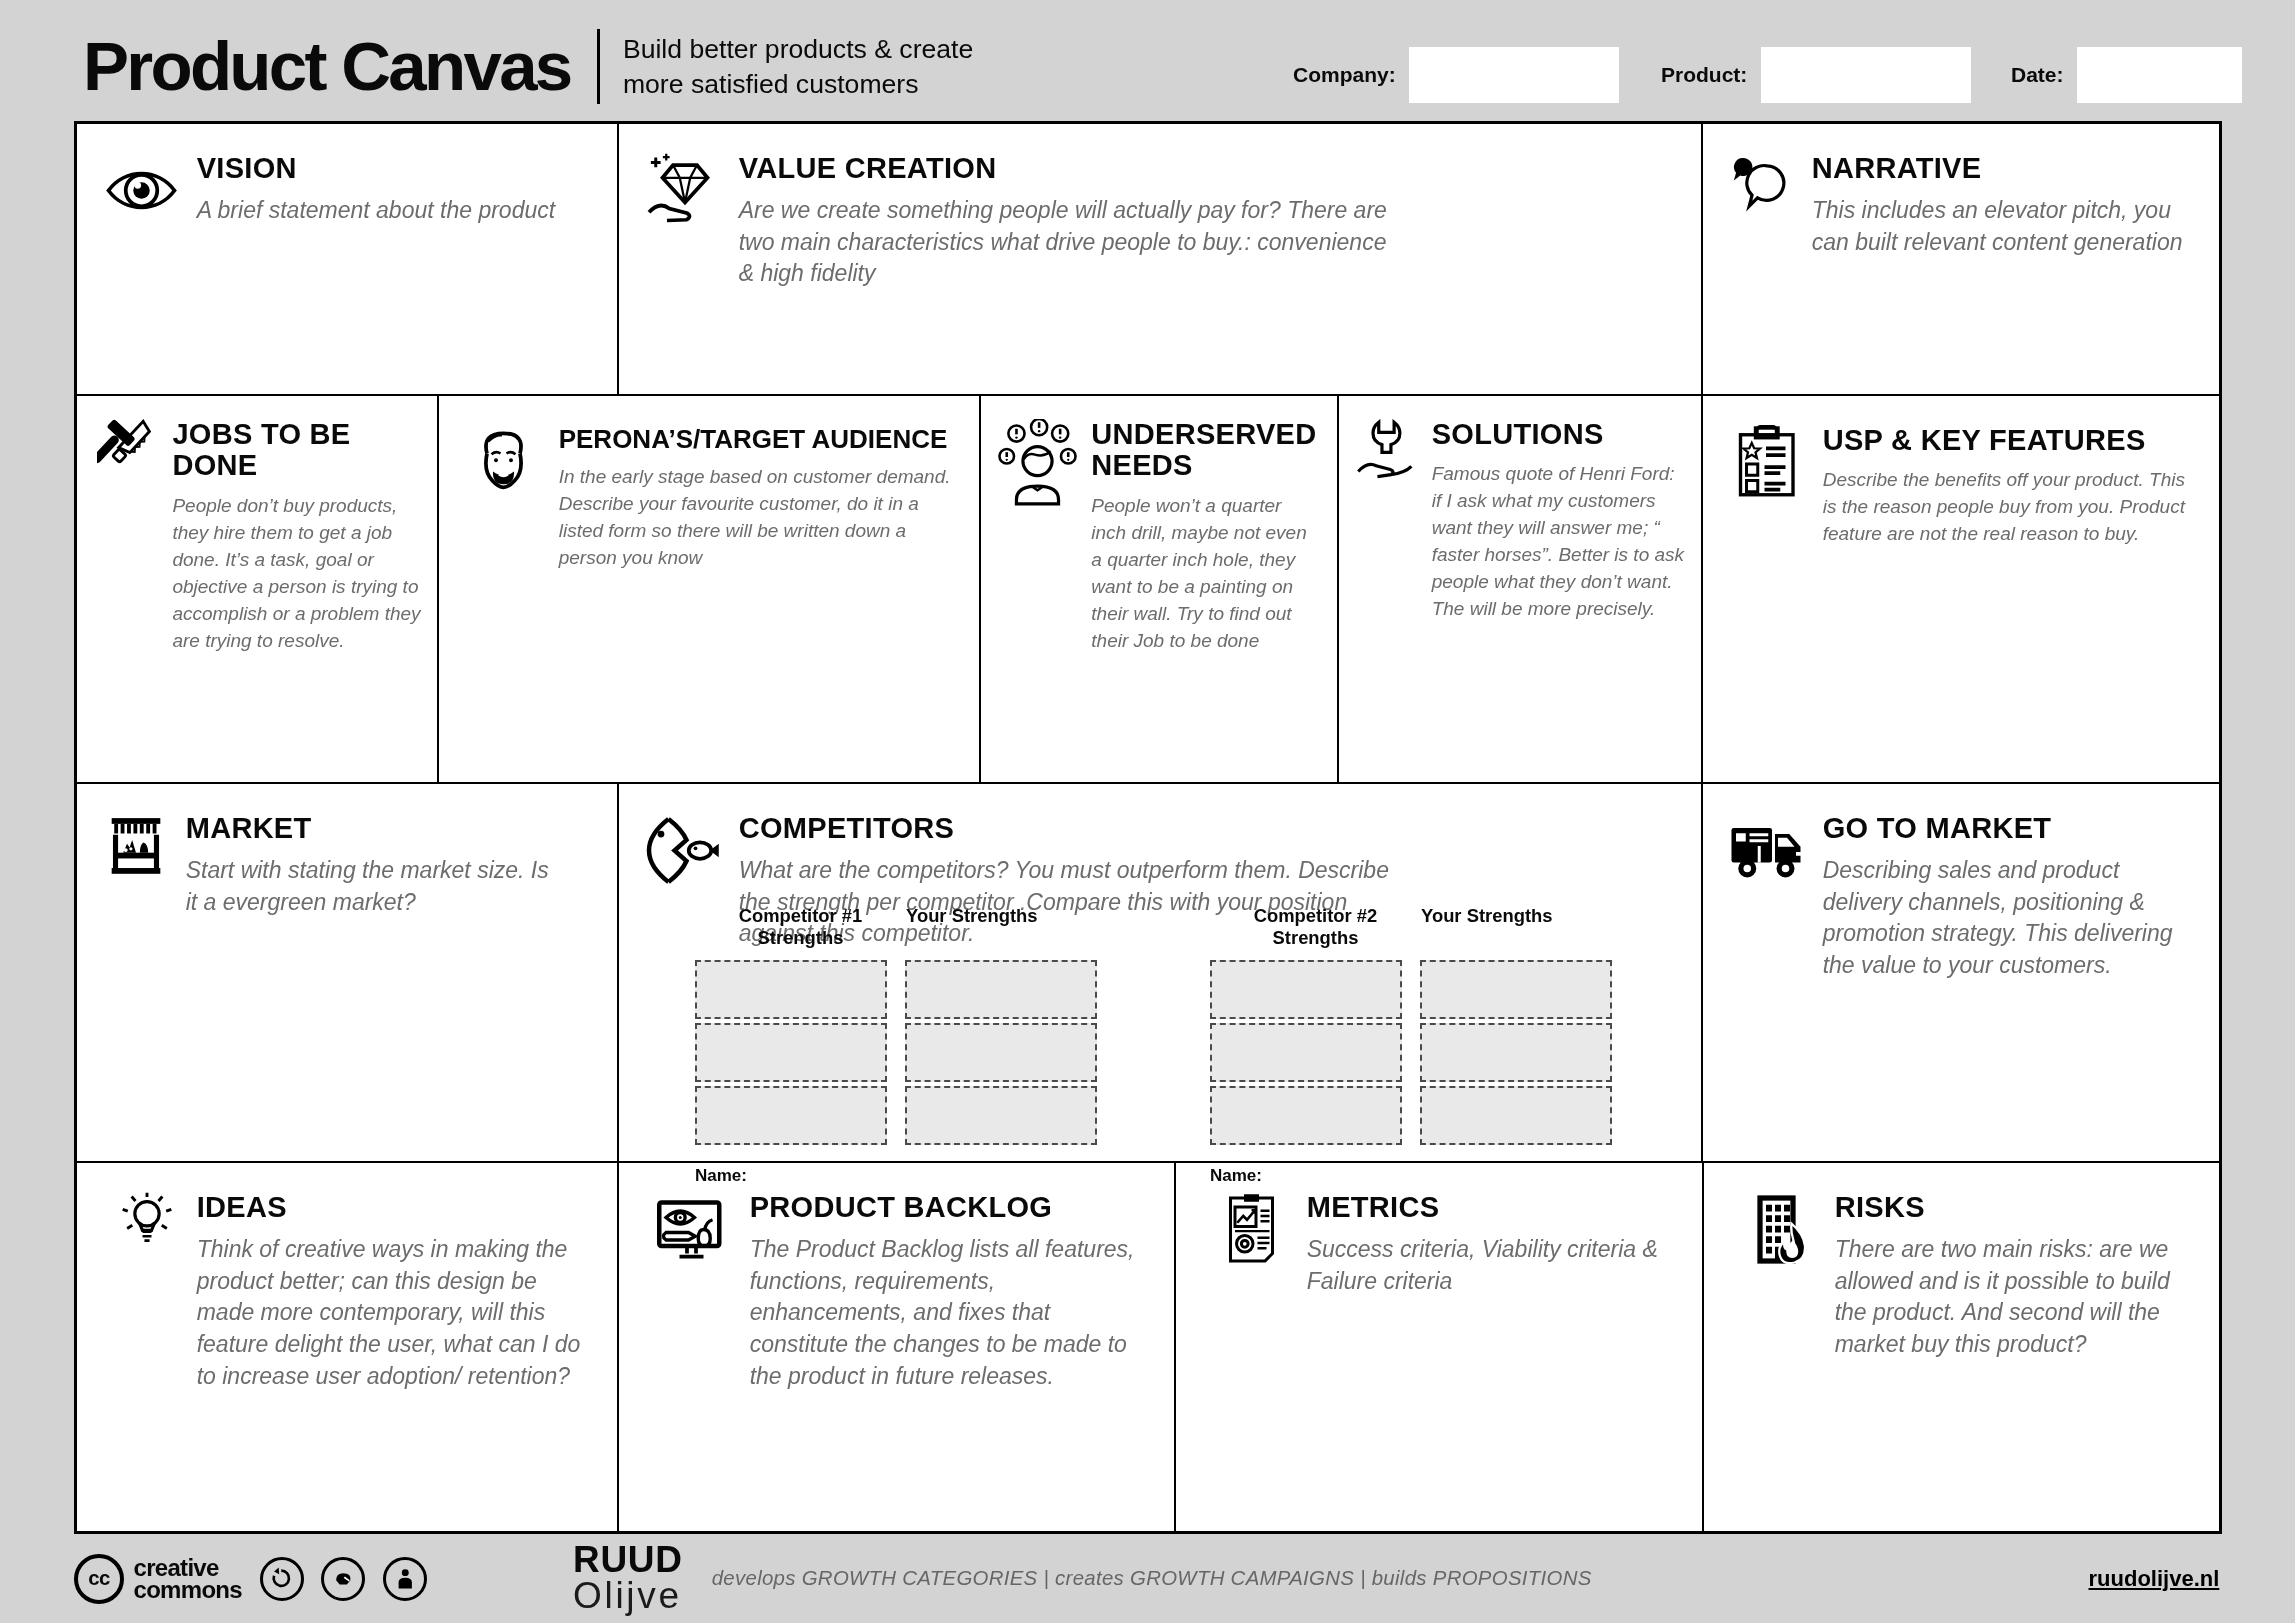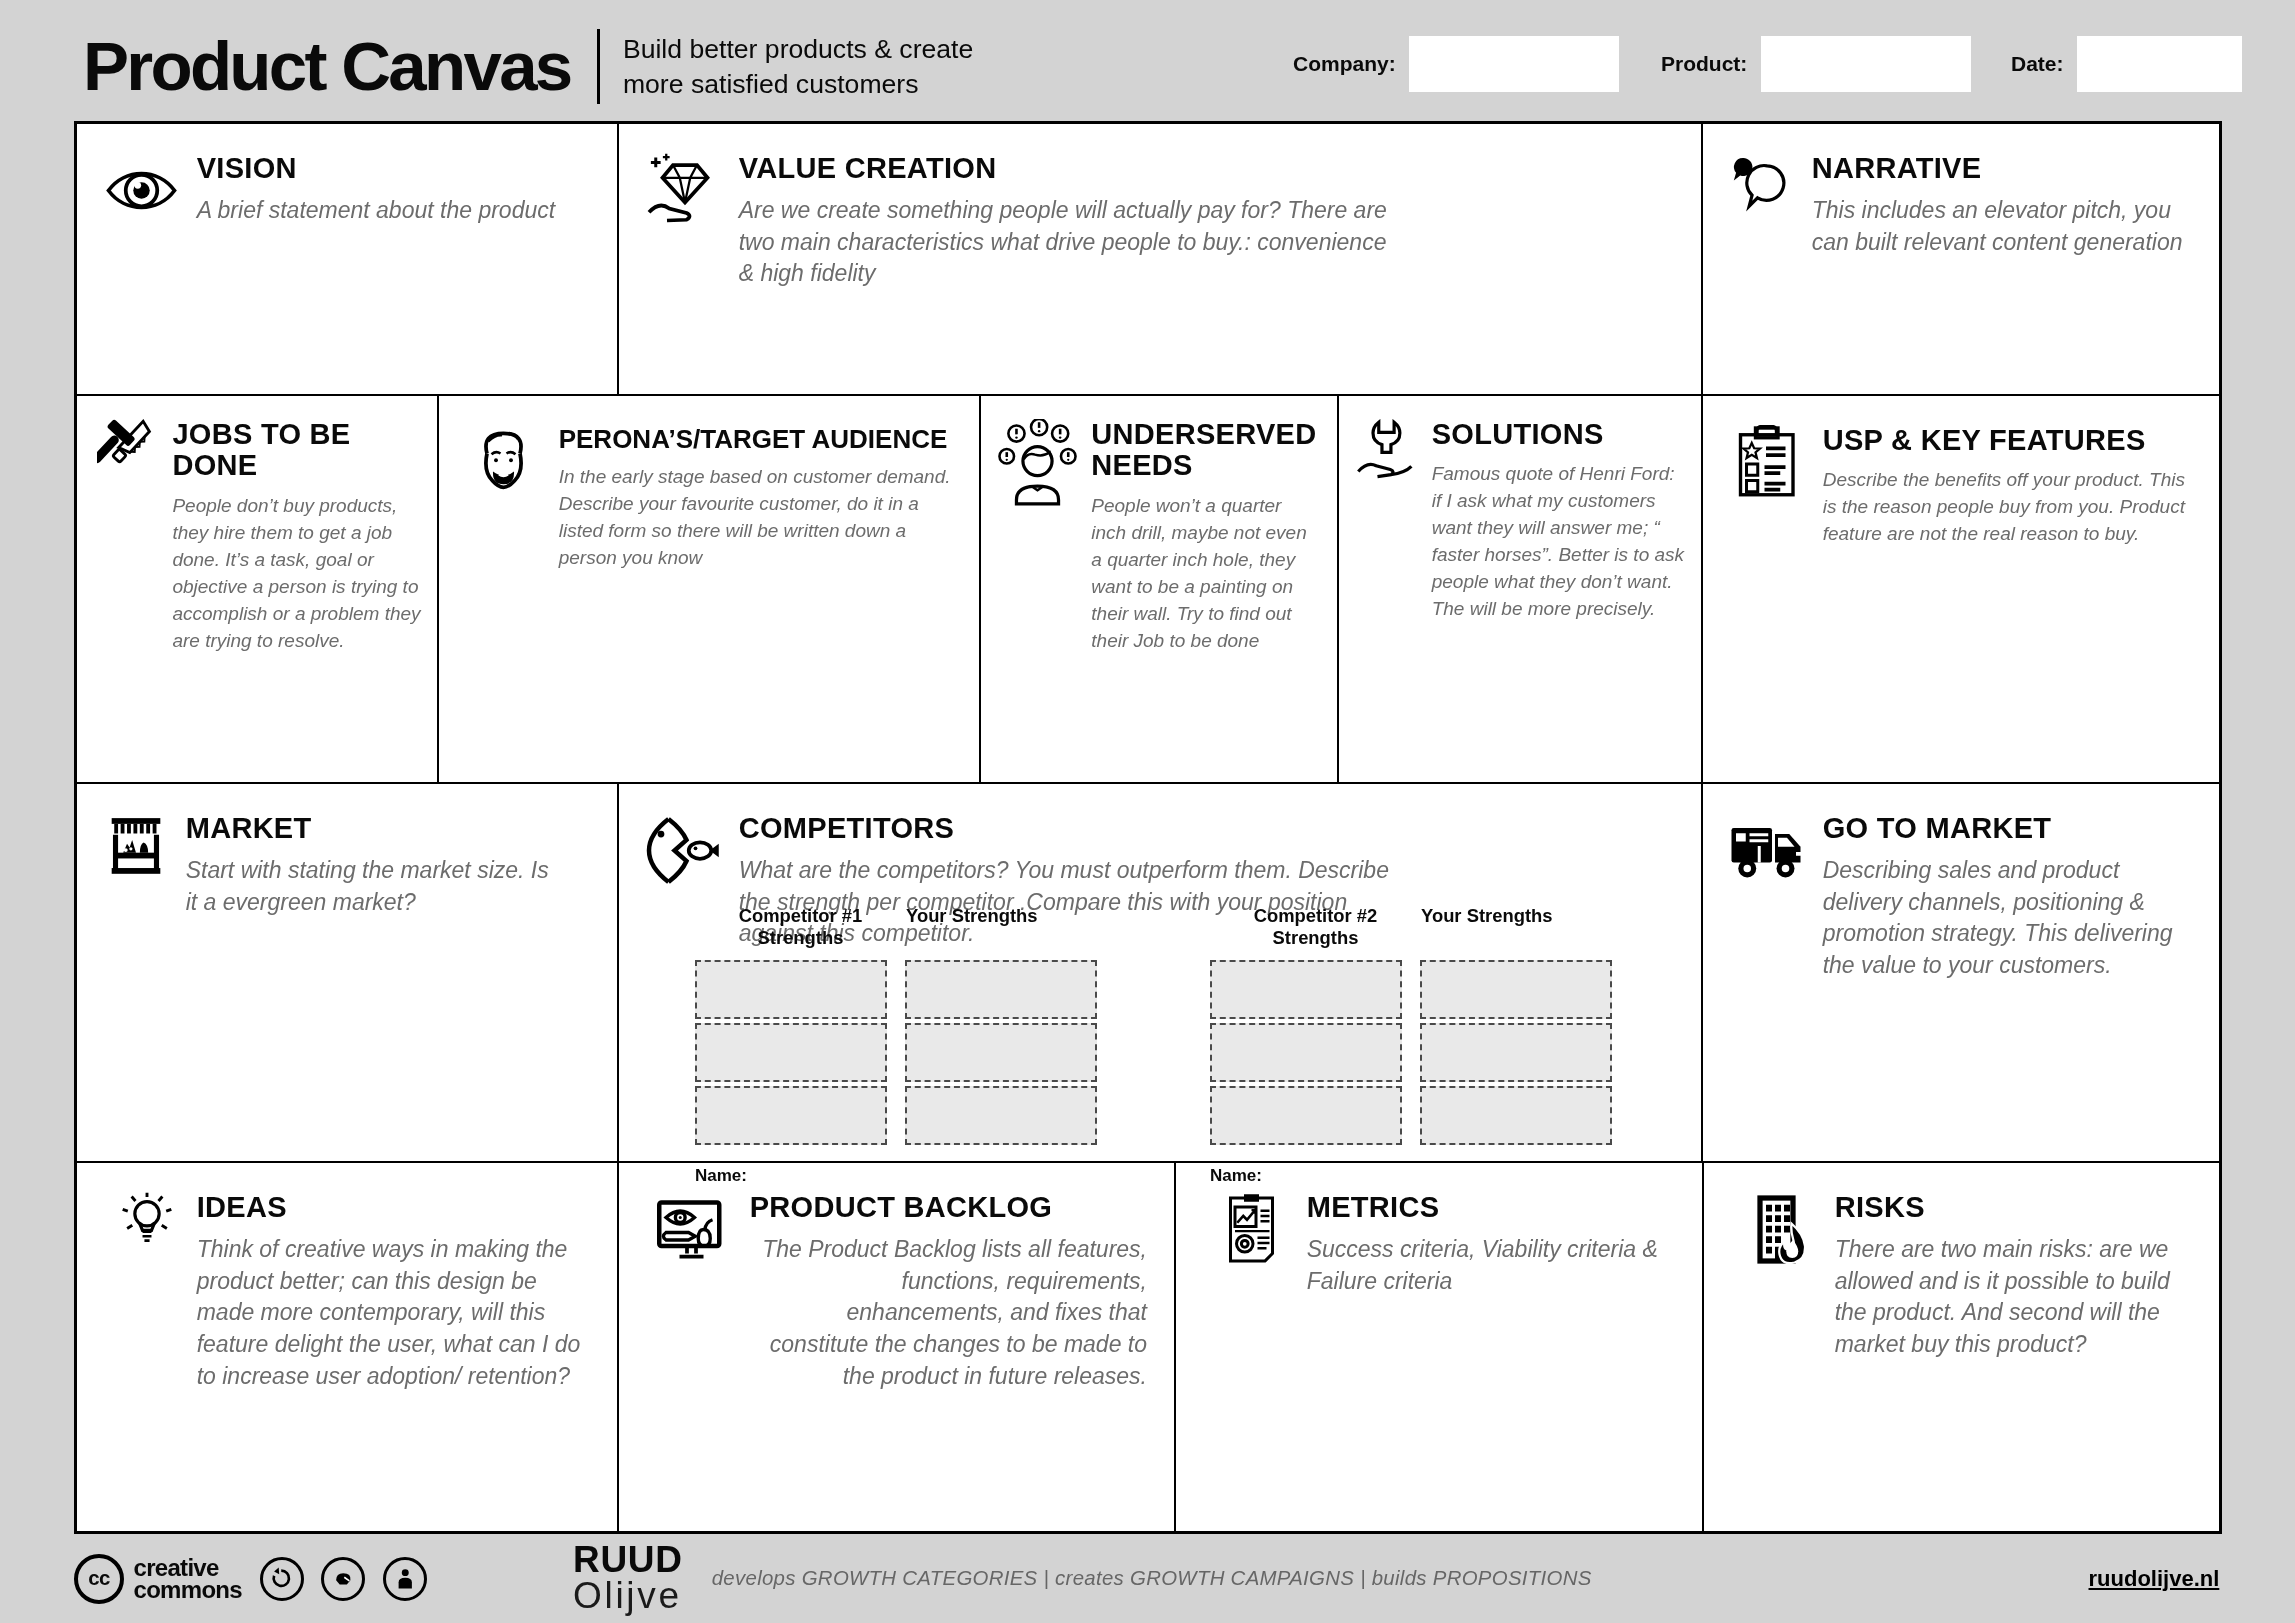--- a/index.html
+++ b/index.html
@@ -7,21 +7,21 @@
     width:2295px;height:1624px;
     background:#d3d3d3;
     font-family:"Liberation Sans",sans-serif;
     position:relative;overflow:hidden;color:#0a0a0a;
   }
   
   .header-title-row{position:absolute;left:83px;top:29px;display:flex;align-items:center;}
   .h-title{font-size:69px;font-weight:bold;letter-spacing:-2.7px;line-height:1;}
   .h-divider{width:3.4px;height:75px;background:#000;margin:0 23px 0 26px;}
   .h-sub{font-size:26.6px;line-height:1.3;font-weight:400;}
-  .h-field{position:absolute;top:34px;display:flex;align-items:center;gap:13.6px;height:59px;}
+  .h-field{position:absolute;top:45px;display:flex;align-items:center;gap:13.6px;height:59px;}
   .h-field .flabel{font-size:21px;font-weight:bold;}
   .h-field input{border:none;background:#fff;height:56px;outline:none;font-size:20.4px;padding:0 9.5px;box-sizing:border-box;}
   .f-company{left:1293px;} .f-company input{width:210px;}
   .f-product{left:1661px;} .f-product input{width:210px;}
   .f-date{left:2011px;}    .f-date input{width:165px;}
   
   .canvas{position:absolute;left:74px;top:121px;width:2148px;height:1413px;
     background:#fff;border:3.4px solid #000;box-sizing:border-box;
     display:flex;flex-direction:column;}
   .row{display:flex;box-sizing:border-box;}
@@ -47,21 +47,21 @@
   .c-title.tight{font-size:26px;letter-spacing:0;}
   .c-desc{font-size:23px;font-style:italic;color:#6c6c6c;line-height:1.38;}
   .r2 .c-desc{font-size:19px;line-height:1.42;}
   .vc-desc{max-width:654px;}
   .narr-desc{max-width:416px;}
   .pers-desc{max-width:409px;}
   .comp-desc{max-width:688px;}
   .right-desc{max-width:395px;}
   .mkt-desc{max-width:368px;font-style:italic;}
   .ideas-desc{max-width:422px;}
-  .bl-desc{max-width:436px;text-align:right;}
+  .bl-desc{max-width:436px;}
   .met-desc{max-width:354px;}
   
   .comp-group{position:absolute;top:121px;width:436px;}
   .comp-g1{left:76px;} .comp-g2{left:591px;}
   .comp-labels{display:flex;font-size:18.4px;font-weight:bold;margin-bottom:11px;text-align:center;}
   .comp-labels .l1{width:211px;flex:none;}
   .comp-boxes{display:grid;grid-template-columns:192px 192px;column-gap:18.4px;row-gap:4.1px;}
   .comp-box{height:59px;background:#e9e9e9;border:2px dashed #4a4a4a;box-sizing:border-box;}
   .comp-name{margin-top:20.4px;font-size:17px;font-weight:bold;}
   

